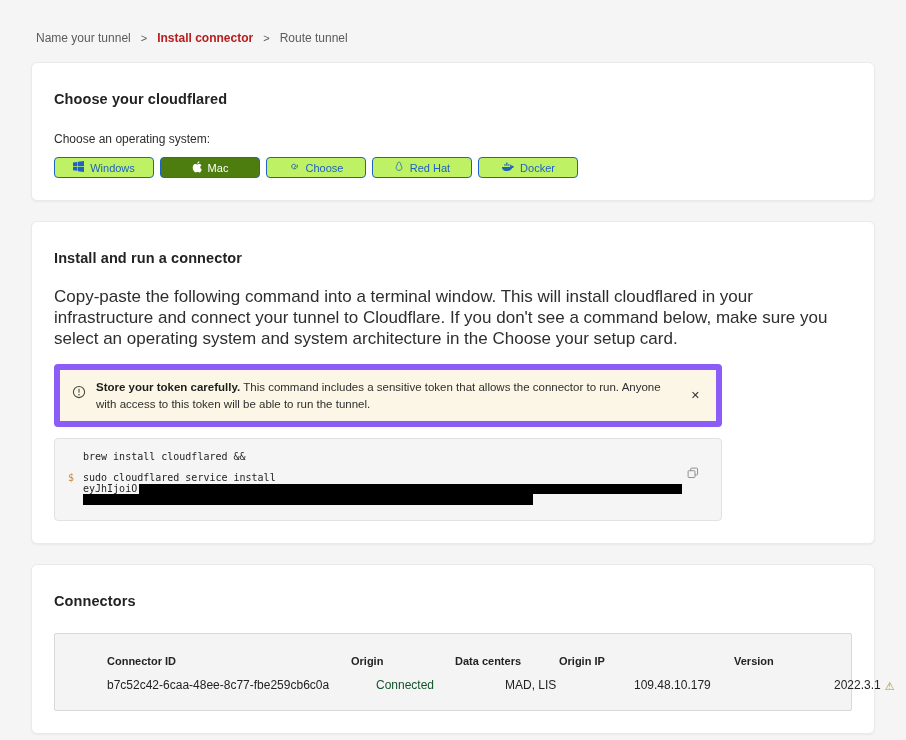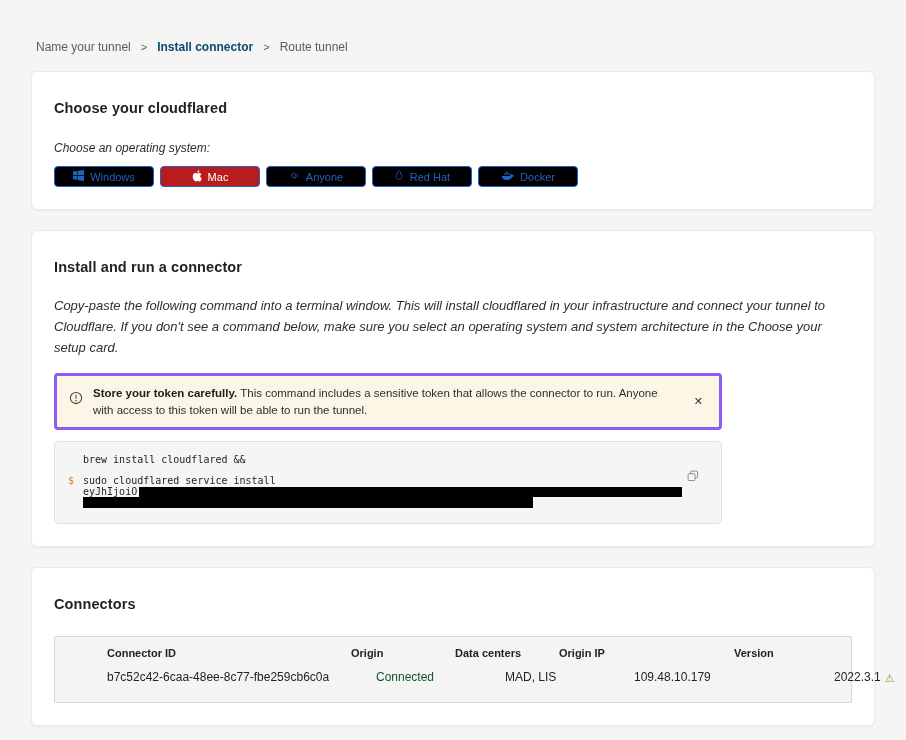--- a/index.html
+++ b/index.html
@@ -5,63 +5,63 @@
   * { box-sizing: border-box; margin: 0; padding: 0; }
   html,body { width: 906px; }
   body {
     font-family: "Liberation Sans", sans-serif;
     background: #f5f5f6;
     color: #222;
   }
   .page { width: 906px; min-height: 740px; padding: 0 31px 14px; }
 
   
-  .breadcrumb { display: flex; align-items: center; gap: 10px; padding: 40px 5px 17px; font-size: 12px; color: #5b5b5b; }
+  .breadcrumb { display: flex; align-items: center; gap: 10px; padding: 31px 5px 17px; font-size: 12px; color: #5b5b5b; }
   .crumb { color: #5b5b5b; }
-  .crumb.active { font-weight: bold; color: #0c4a6e; }
+  .crumb.active { font-weight: bold; color: #b91c1c; }
   .crumb-sep { color: #5b5b5b; font-size: 11px; }
 
   
   .card { background: #fff; border: 1px solid #eaeaea; border-radius: 6px;
           box-shadow: 0 1px 2px rgba(0,0,0,.05); padding: 28px 22px 22px; margin-bottom: 20px; }
   .card h2 { font-size: 14.5px; color: #232323; letter-spacing: .1px; }
 
   
-  .os-label { font-size: 12px; color: #2d2d2d; margin: 25px 0 11px; font-style: italic; }
+  .os-label { font-size: 12px; color: #2d2d2d; margin: 25px 0 11px; }
   .os-row { display: flex; gap: 6px; }
   .os-btn { width: 100px; height: 21px; display: inline-flex; align-items: center; justify-content: center;
-            gap: 6px; background: #000000; border: 1px solid #2061c5; border-radius: 4px;
+            gap: 6px; background: #bef264; border: 1px solid #2061c5; border-radius: 4px;
             color: #2061c5; font-size: 11px; font-family: "Liberation Sans", sans-serif; cursor: pointer; }
-  .os-btn.selected { background: #b91c1c; color: #fff; }
+  .os-btn.selected { background: #4d7c0f; color: #fff; }
   .os-btn svg { flex: 0 0 auto; }
 
   
-  .desc { font-size: 13px; line-height: 21px; color: #2e2e2e; margin: 20px 0 15px; max-width: 800px; font-style: italic; }
-  .alert { width: 668px; background: #fbf6e6; border: 3px solid #8b5cf6; border-radius: 4px;
+  .desc { font-size: 17px; line-height: 21px; color: #2e2e2e; margin: 20px 0 15px; max-width: 800px; }
+  .alert { width: 668px; background: #fbf6e6; border: 6px solid #8b5cf6; border-radius: 4px;
            padding: 9px 12px 9px 12px; display: flex; gap: 10px; align-items: flex-start; }
   .alert-icon { margin-top: 6px; }
   .alert-text { font-size: 11.5px; line-height: 16.5px; color: #2e2e2e; max-width: 580px; }
   .alert-text b { color: #1d1d1d; }
   .alert-close { margin-left: auto; align-self: center; background: none; border: none; font-size: 11px;
                  color: #333; cursor: pointer; padding: 2px 4px; }
   .codeblock { width: 668px; background: #f5f5f5; border: 1px solid #e2e2e2; border-radius: 4px;
                margin-top: 11px; padding: 12px 44px 15px 28px; position: relative;
                font-family: "DejaVu Sans Mono", "Liberation Mono", monospace; font-size: 10px; color: #242424; }
   .prompt { position: absolute; left: 13px; top: 33px; color: #d0882f; font-size: 10px; }
   .code-line1 { margin-bottom: 10px; line-height: 11px; }
   .code-line2 { line-height: 11px; }
   .token-line { line-height: 11px; white-space: nowrap; }
   .redact-bar { background: #000; display: inline-block; height: 10px; vertical-align: middle; }
   .redact-bar.bar1 { width: 543px; margin-left: 2px; }
   .redact-bar.bar2 { display: block; width: 450px; height: 11px; margin-top: 0; }
   .copy-btn { position: absolute; right: 20px; top: 26px; background: none; border: none; cursor: pointer; padding: 2px; }
 
   
   .connectors-table { background: #f4f4f4; border: 1px solid #d8d8d8; border-radius: 2px;
-                      margin-top: 24px; padding: 10px 10px 18px 52px; }
+                      margin-top: 24px; padding: 21px 10px 18px 52px; }
   .thead, .trow { display: grid; grid-template-columns: 244px 104px 104px 175px 1fr; align-items: center; }
   .thead { font-size: 11px; font-weight: bold; color: #232323; margin-bottom: 11px; }
   .trow { font-size: 12px; color: #232323; gap: 25px; }
   .status-connected { color: #14532d; }
   .version-cell { display: flex; align-items: flex-end; gap: 4px; }
   .version-warning { color: #a89434; font-size: 11px; line-height: 1; }
 </style>
 </head>
 <body>
 
@@ -98,21 +98,21 @@
         </span>
         <span>Mac</span>
       </button>
 
       <button class="os-btn">
         <span>
           <svg viewBox="0 0 14 14" width="11" height="11" fill="none" stroke="currentColor" stroke-width="1.2" stroke-linecap="round">
               <path d="M10.6 5.2c.6 2.3-1 4.5-3.2 4.8-1.9.3-3.7-1-3.9-2.8C3.3 5.6 4.5 4.2 6 4.1c1.3-.1 2.5.9 2.5 2.1 0 1-.8 1.8-1.7 1.8"></path>
             </svg>
         </span>
-        <span>Anyone</span>
+        <span>Choose</span>
       </button>
 
       <button class="os-btn">
         <span>
           <svg viewBox="0 0 14 16" width="10" height="12" fill="none" stroke="currentColor" stroke-width="1.1">
               <path d="M7 1.2c-1.6 0-2.3 1.2-2.3 2.6 0 .9-.5 2-1.1 3-.6 1.1-1 2.4-.5 3.5.5 1.4 2 2.4 3.9 2.4s3.4-1 3.9-2.4c.5-1.1.1-2.4-.5-3.5-.6-1-1.1-2.1-1.1-3 0-1.4-.7-2.6-2.3-2.6z"></path>
             </svg>
         </span>
         <span>Red Hat</span>
       </button>

